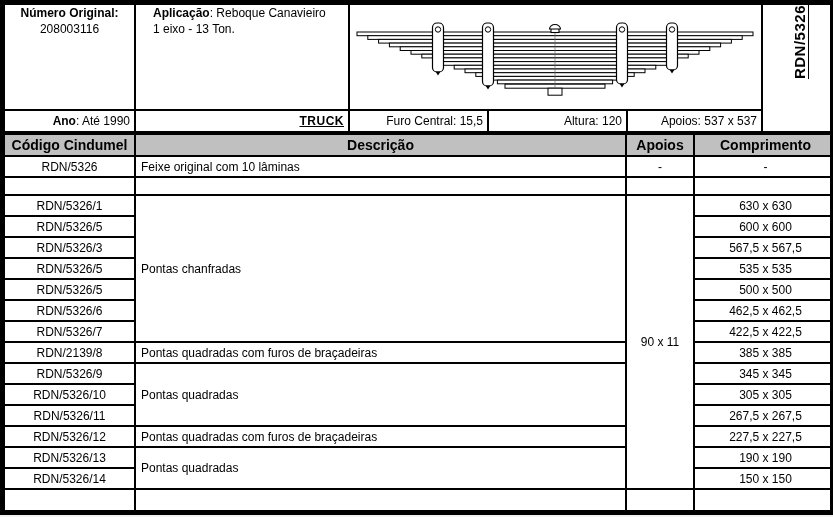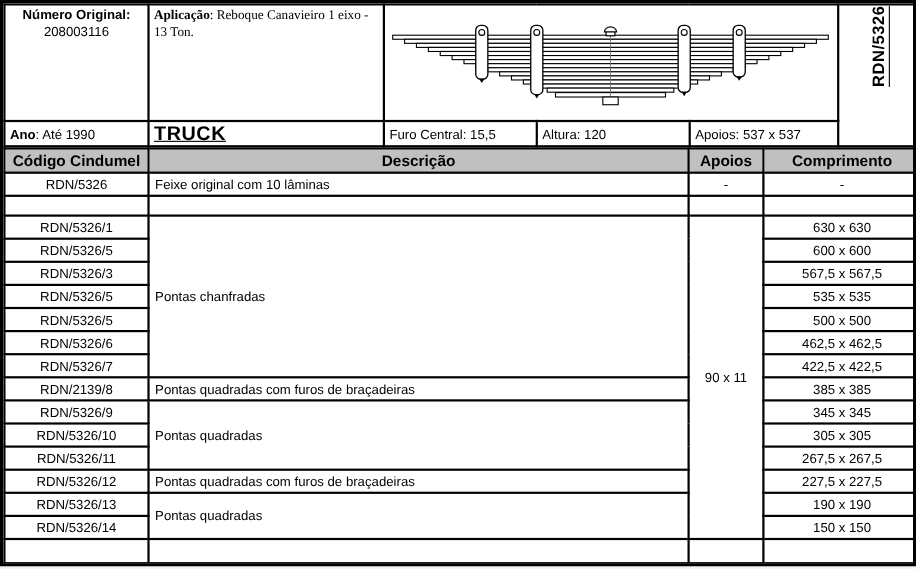--- a/index.html
+++ b/index.html
@@ -11,32 +11,32 @@
   }
   table{border-collapse:collapse;table-layout:fixed;width:100%;}
   td,th{border:2px solid #000;padding:0 4px;overflow:hidden;}
   .b{font-weight:bold;}
   .u{text-decoration:underline;}
   .c{text-align:center;}
   .l{text-align:left;padding-left:5px;white-space:nowrap;}
   
   .top-table td{vertical-align:top;}
   .top-table .r-top td{height:102px;}
-  .top-table .r-sub td{height:20px;vertical-align:middle;text-align:left;white-space:nowrap;}
+  .top-table .r-sub td{height:20px;vertical-align:middle;text-align:right;white-space:nowrap;}
   .num-cell{text-align:center;padding-top:1px;line-height:1.3;}
-  .app-cell{padding:1px 4px;line-height:1.3;white-space:normal;font-family:Liberation Serif, serif;}
+  .app-cell{padding:1px 17px;line-height:1.3;white-space:normal;}
   .draw-cell{padding:0;text-align:center;vertical-align:middle;}
   .draw-cell svg{display:block;margin:1px auto 0 auto;}
   .rdn-cell{vertical-align:middle;text-align:center;padding:0;}
   .vert{
     display:inline-block;writing-mode:vertical-rl;transform:rotate(180deg);
     font-weight:bold;text-decoration:underline;font-size:15px;letter-spacing:.5px;
     white-space:nowrap;
   }
-  .truck-cell span{font-size:18px;letter-spacing:.5px;}
+  .truck-cell span{font-size:12px;letter-spacing:.5px;}
   
   .main-table th{
     background:#c0c0c0;height:20px;font-size:14px;font-weight:bold;
     text-align:center;vertical-align:middle;white-space:nowrap;
   }
   .main-table td{height:19px;vertical-align:middle;white-space:nowrap;font-size:12px;}
   .main-table tr.sp td{height:16px;}
   .main-table tr.ft td{height:20px;}
 </style>
 </head>

